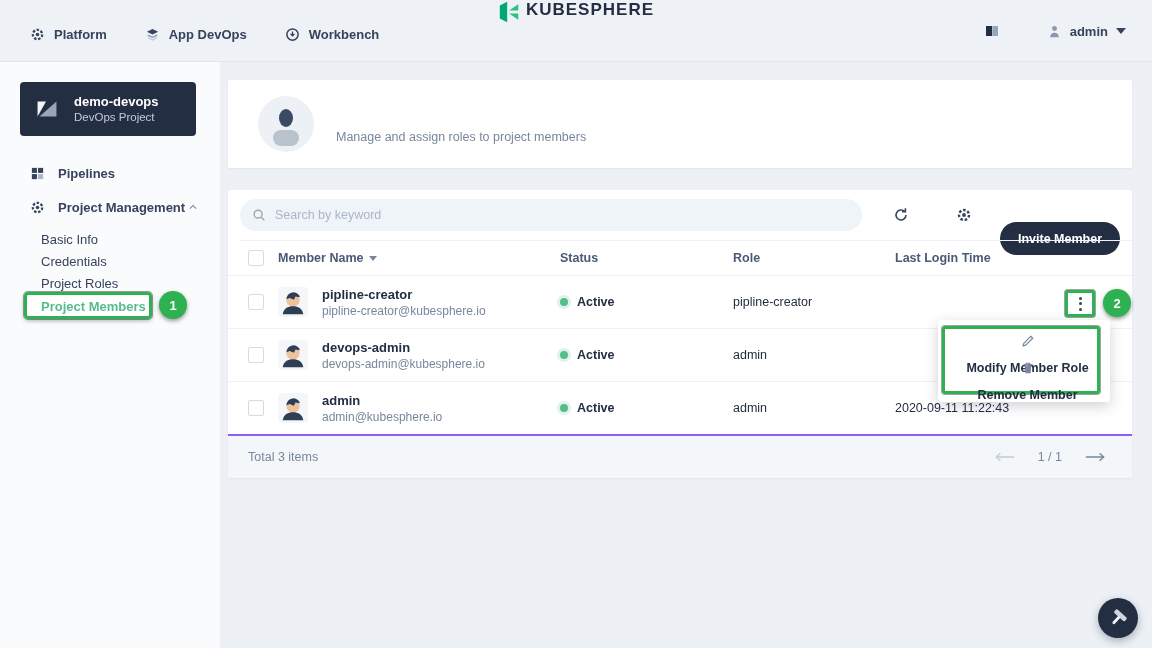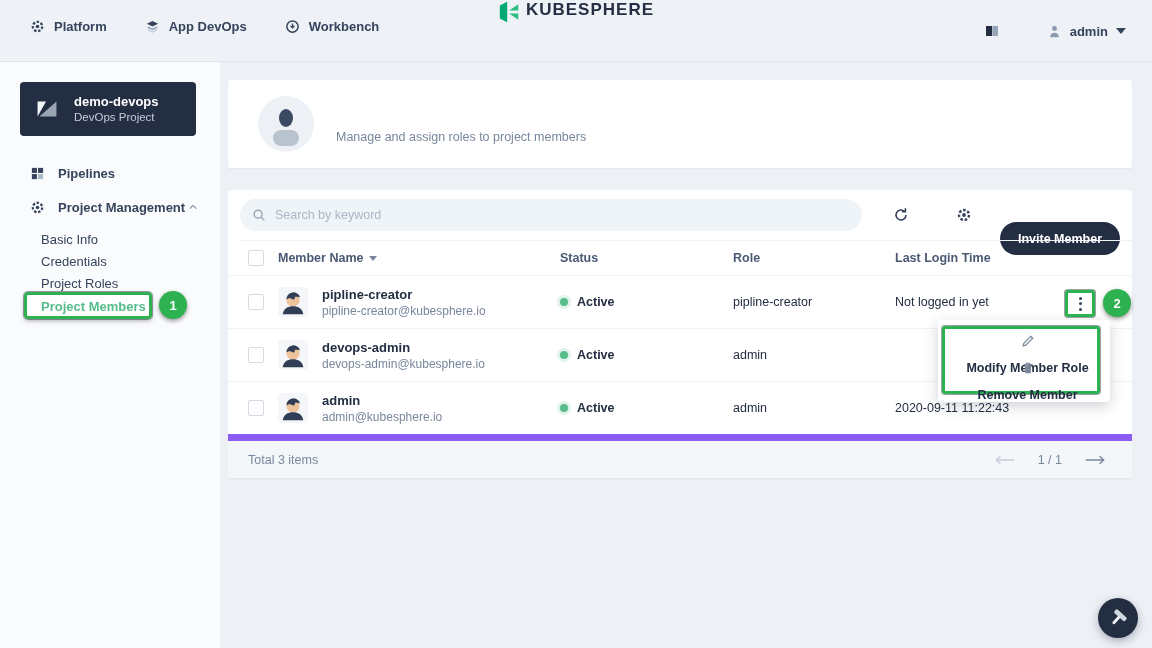--- a/index.html
+++ b/index.html
@@ -6,21 +6,21 @@
   html,body { width:1152px; height:648px; }
   body {
     font-family:"Liberation Sans", sans-serif;
     background:#edf1f6; position:relative; overflow:hidden;
     color:#242e42;
   }
 
   
   .topbar { position:absolute; left:0; top:0; width:1152px; height:62px;
     background:#eef2f7; border-bottom:1px solid #dfe6ed; z-index:30; }
-  .topbar-left { position:absolute; left:30px; top:0; height:53px; display:flex; align-items:center; gap:38px; }
+  .topbar-left { position:absolute; left:30px; top:8px; height:53px; display:flex; align-items:center; gap:38px; }
   .nav-item { display:flex; align-items:center; gap:9px; cursor:pointer; }
   .nav-item .lbl { font-size:13px; font-weight:700; color:#36435c; }
   .nav-ic { width:15px; height:15px; color:#36435c; display:block; }
   .logo { position:absolute; left:50%; top:0; transform:translateX(-50%); height:80px; display:flex; align-items:flex-start; gap:4px; }
   .logo-text { font-size:17px; font-weight:700; letter-spacing:1px; color:#242e42; }
   .topbar-right { position:absolute; right:26px; top:0; height:62px; display:flex; align-items:center; gap:46px; }
   .user-chip { display:flex; align-items:center; gap:8px; cursor:pointer; }
   .user-chip .uname { font-size:13px; font-weight:600; color:#36435c; }
   .caret { width:0; height:0; border-left:5px solid transparent; border-right:5px solid transparent; border-top:6px solid #36435c; }
 
@@ -80,21 +80,21 @@
   .avatar { width:30px; height:30px; border-radius:4px; background:#f4f6f9; overflow:hidden; flex:none; }
   .mname { font-size:13px; font-weight:700; color:#242e42; line-height:17px; }
   .memail { font-size:12px; color:#79879c; line-height:16px; }
   .cell-status { display:flex; align-items:center; gap:9px; }
   .dot { width:8px; height:8px; border-radius:50%; background:#55bc8a; box-shadow:0 0 0 3px rgba(85,188,138,.18); }
   .status-lbl { font-size:12.5px; font-weight:700; color:#242e42; }
   .cell-role, .cell-login { font-size:12.5px; color:#242e42; }
   .checkbox { width:16px; height:16px; border:1px solid #d5dce4; border-radius:2px; background:#fff; cursor:pointer; }
 
   .tfoot { position:absolute; left:0; top:244px; width:904px; height:44px; background:#f3f7fa;
-    border-top:7px solid #8b5cf6; border-radius:0 0 3px 3px;
+    border-top:2px solid #8b5cf6; border-radius:0 0 3px 3px;
     display:flex; align-items:center; justify-content:space-between; padding:0 26px 0 20px; }
   .total { font-size:12.5px; color:#79879c; }
   .pager { display:flex; align-items:center; gap:22px; }
   .pg-arrow { width:22px; height:12px; cursor:pointer; }
   .pg-num { font-size:12.5px; color:#79879c; }
 
   
   .kebab { position:absolute; left:837px; top:100px; width:30px; height:27px; background:#fff;
     border:3px solid #2eb150; border-radius:3px; box-shadow:0 0 0 1px rgba(40,48,60,.45);
     display:flex; flex-direction:column; align-items:center; justify-content:center; gap:2.5px; cursor:pointer; z-index:55; }
@@ -277,21 +277,20 @@
       <div>
         <div class="mname">pipline-creator</div>
         <div class="memail">pipline-creator@kubesphere.io</div>
       </div>
     </div>
     <div class="cell-status">
       <span class="dot"></span>
       <span class="status-lbl">Active</span>
     </div>
     <div class="cell-role">pipline-creator</div>
-    <div class="cell-login">Not logged in yet</div>
   </div>
 
   <div class="row" style="top:138px">
     <div class="checkbox"></div>
     <div class="cell-member">
       <div class="avatar">
         <svg width="30" height="30" viewBox="0 0 32 32">
             <circle cx="16" cy="14" r="7" fill="#edc39c"></circle>
             <path d="M9 13a7.5 7.5 0 0 1 12.5-5.4c1.2 1 1.7 2.2 1.7 3.4l-4.6-.8-1.6 3.4-4.6-2Z" fill="#2f3e55"></path>
             <path d="M5 29c1-6 5.4-8.4 11-8.4S26 23 27 29Z" fill="#2f3e55"></path>

